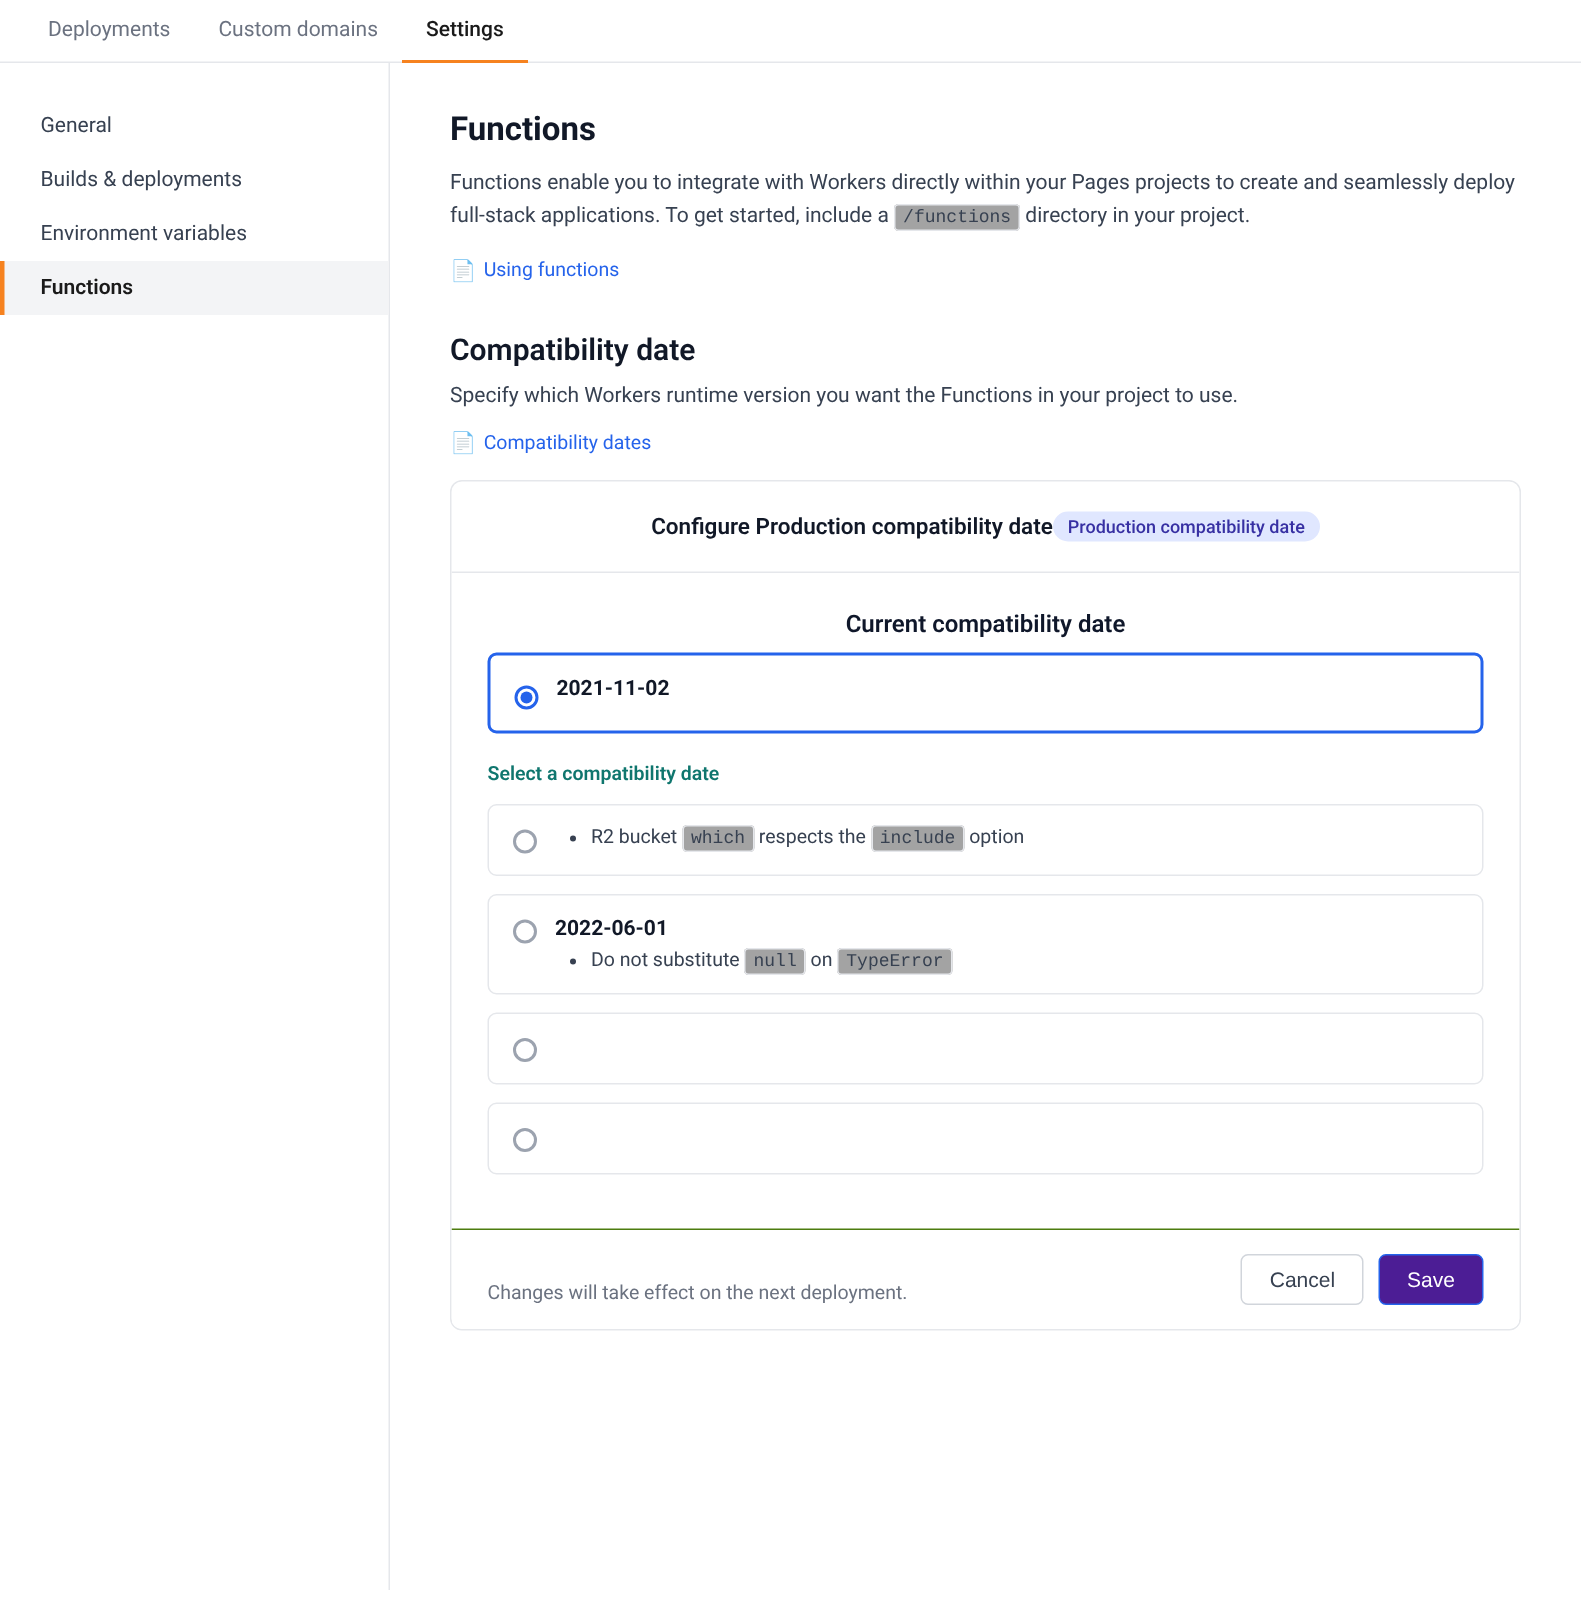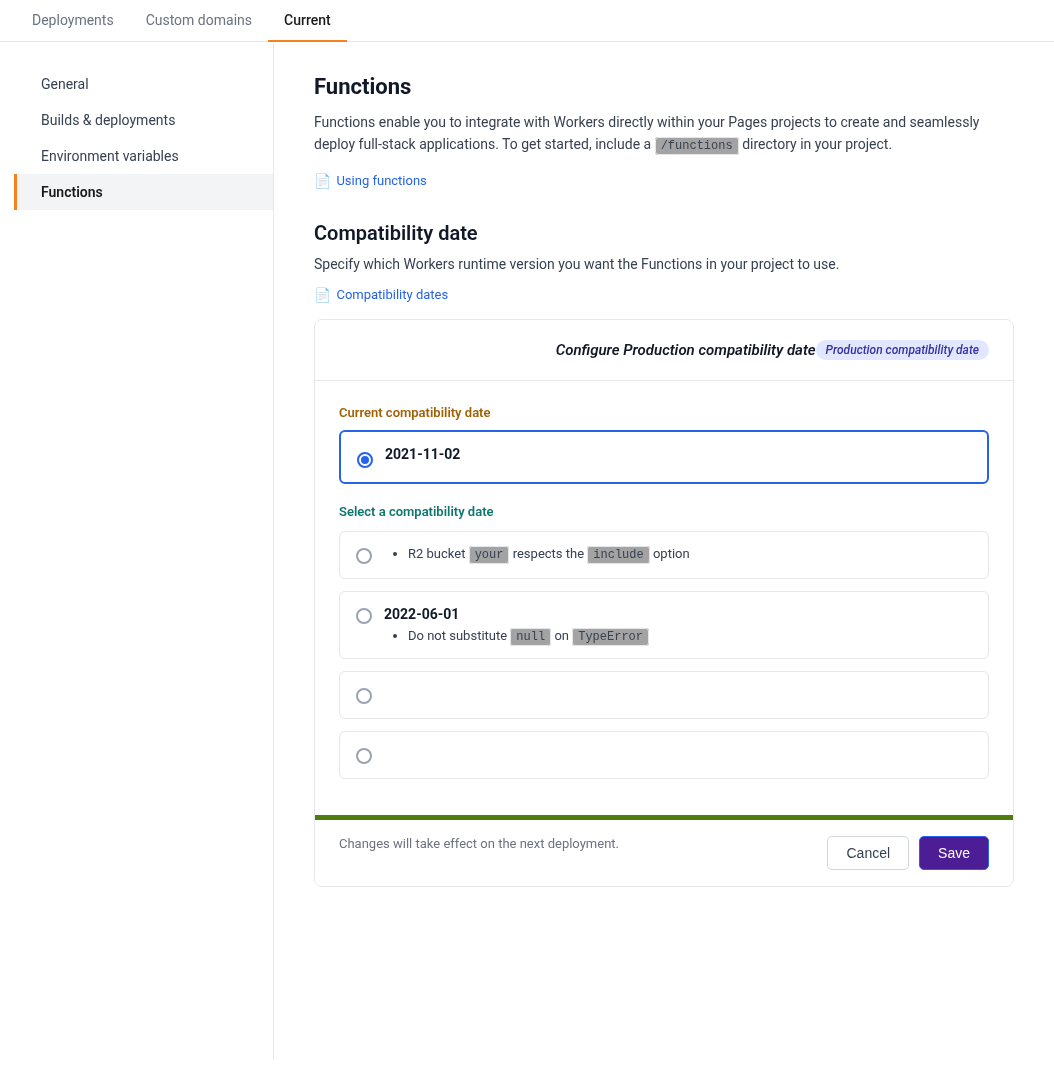--- a/index.html
+++ b/index.html
@@ -23,21 +23,20 @@
     .top-nav-item.active {
       color: #1a1a1a;
       border-bottom: 2px solid #f6821f;
       font-weight: 500;
     }
 
     
     .layout {
       display: flex;
       min-height: calc(100vh - 49px);
-      padding-left: 14px;
     }
 
     
     .sidebar {
       width: 260px;
       min-width: 260px;
       padding: 24px 0;
       border-right: 1px solid #e5e7eb;
     }
     .sidebar-item {
@@ -117,24 +116,23 @@
     .card {
       border: 1px solid #e5e7eb;
       border-radius: 8px;
       margin-top: 16px;
       overflow: hidden;
     }
 
     .card-header {
       display: flex;
       align-items: center;
-      justify-content: flex-end;
+      justify-content: center;
       padding: 20px 24px;
       border-bottom: 1px solid #e5e7eb;
-      font-style: italic;
     }
 
     .card-title {
       font-size: 15px;
       font-weight: 600;
       color: #111827;
     }
 
     .badge-tag {
       background: #e0e7ff;
@@ -149,24 +147,25 @@
       padding: 24px;
       max-height: 680px;
       overflow-y: auto;
     }
 
     
     .card-body::-webkit-scrollbar { width: 6px; }
     .card-body::-webkit-scrollbar-thumb { background: #d1d5db; border-radius: 3px; }
 
     .field-label {
-      font-size: 13px;
+      font-size: 16px;
       font-weight: 600;
-      color: #a16207;
+      color: #0f172a;
       margin-bottom: 10px;
+      text-align: center;
     }
 
     
     .radio-current {
       border: 2px solid #2563eb;
       border-radius: 6px;
       padding: 14px 16px;
       display: flex;
       align-items: flex-end;
       gap: 12px;
@@ -237,23 +236,23 @@
       width: 8px;
       height: 8px;
       border-radius: 50%;
       background: #2563eb;
     }
 
     
     .card-footer {
       padding: 16px 24px;
       display: flex;
-      align-items: flex-start;
+      align-items: flex-end;
       justify-content: space-between;
-      border-top: 5px solid #4d7c0f;
+      border-top: 1px solid #4d7c0f;
       background: #fff;
     }
 
     .footer-note {
       font-size: 13px;
       color: #6b7280;
     }
 
     .btn-group {
       display: flex;
@@ -290,21 +289,21 @@
       padding: 1px 5px;
       font-size: 12px;
     }
   </style>
 </head>
 <body>
 
 <nav class="top-nav">
   <a class="top-nav-item">Deployments</a>
   <a class="top-nav-item">Custom domains</a>
-  <a class="top-nav-item active">Current</a>
+  <a class="top-nav-item active">Settings</a>
 </nav>
 
 <div class="layout">
 
   <aside class="sidebar">
     <div class="sidebar-item">General</div>
     <div class="sidebar-item">Builds &amp; deployments</div>
     <div class="sidebar-item">Environment variables</div>
     <div class="sidebar-item active">Functions</div>
   </aside>
@@ -350,21 +349,21 @@
         </div>
 
         <div class="select-label">Select a compatibility date</div>
 
         <div class="radio-option">
           <div class="radio-option-header">
             <div class="radio-circle"></div>
             <div>
               <ul class="radio-bullets">
                 <li class="radio-bullet">
-                  R2 bucket <code class="mono">your</code> respects the <code class="mono">include</code> option
+                  R2 bucket <code class="mono">which</code> respects the <code class="mono">include</code> option
                 </li>
               </ul>
             </div>
           </div>
         </div>
 
         <div class="radio-option">
           <div class="radio-option-header">
             <div class="radio-circle"></div>
             <div>

